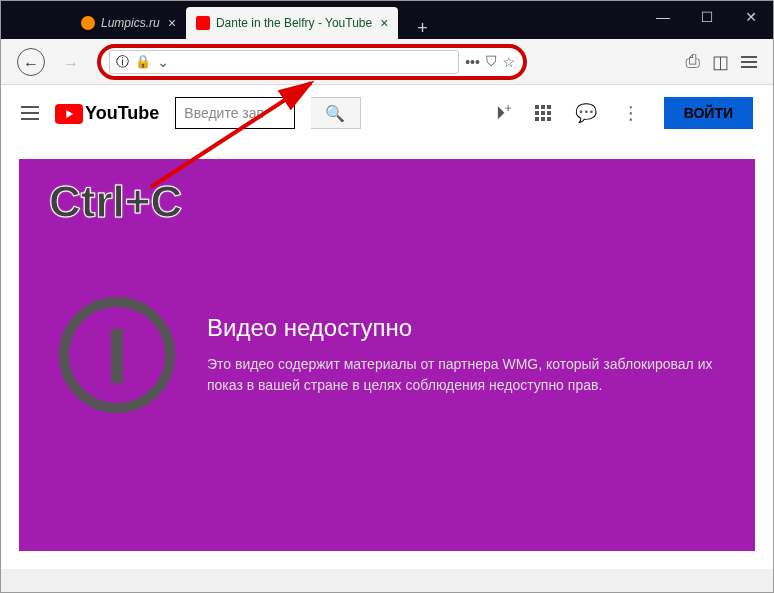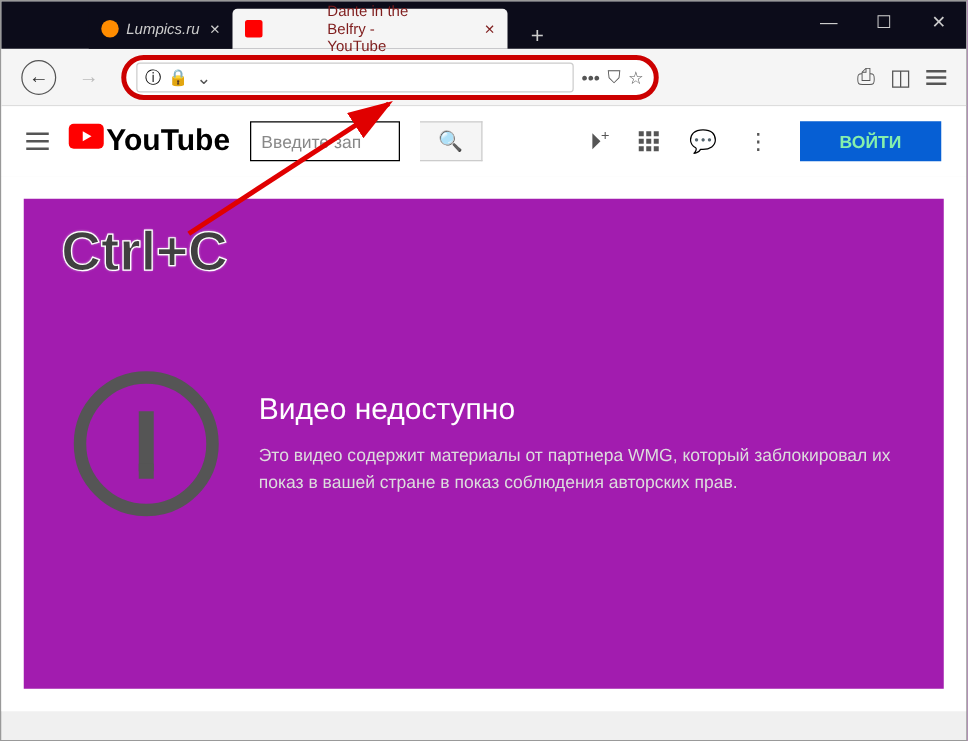--- a/index.html
+++ b/index.html
@@ -1,21 +1,21 @@
 <!DOCTYPE html>
 <html><head>
 <meta charset="utf-8">
 <style>
   * { box-sizing: border-box; margin: 0; padding: 0; font-family: Arial, sans-serif; }
   body { background: #f0f0f0; width: 774px; height: 593px; position: relative; border: 1px solid #999; }
   
   .titlebar { background: #0c0c1a; height: 38px; display: flex; align-items: flex-end; padding-left: 70px; position: relative; }
   .tab { height: 32px; display: flex; align-items: center; padding: 0 10px; font-size: 12px; position: relative; max-width: 220px; }
   .tab.inactive { color: #ccc; background: #0c0c1a; font-style: italic; }
-  .tab.active { background: #f5f5f5; color: #7f1d1d; border-radius: 4px 4px 0 0; gap: 46px; }
+  .tab.active { background: #f5f5f5; color: #14532d; border-radius: 4px 4px 0 0; }
   .tab-favicon { width: 14px; height: 14px; margin-right: 6px; flex-shrink: 0; }
   .tab-lumpics { background: #ff8c00; border-radius: 50%; }
   .tab-yt { background: #ff0000; border-radius: 2px; }
   .tab-close { margin-left: 8px; font-size: 14px; cursor: pointer; }
   .newtab { color: #ccc; margin-left: 10px; font-size: 18px; width: 28px; text-align: center; cursor: pointer; }
   .wincontrols { position: absolute; right: 0; top: 0; display: flex; }
   .wincontrol { width: 44px; height: 32px; color: #ccc; display: flex; align-items: center; justify-content: center; font-size: 14px; cursor: pointer; }
   
   .navbar { background: #f5f5f5; height: 46px; display: flex; align-items: center; padding: 0 16px; gap: 12px; border-bottom: 1px solid #ddd; }
   .navbtn { width: 28px; height: 28px; border: 1px solid #555; border-radius: 50%; display: flex; align-items: center; justify-content: center; font-size: 16px; color: #333; cursor: pointer; }
@@ -25,29 +25,29 @@
   .lock { color: #3a3; }
   .urltext { color: #555; white-space: nowrap; overflow: hidden; }
   .urlicon { color: #555; font-size: 14px; }
   .libicon { color: #555; font-size: 18px; }
   .hamburger { display: flex; flex-direction: column; gap: 3px; cursor: pointer; }
   .hamburger span { width: 16px; height: 2px; background: #555; }
   
   .ytheader { background: #fff; height: 56px; display: flex; align-items: center; padding: 0 20px; gap: 16px; }
   .ytmenu { display: flex; flex-direction: column; gap: 4px; cursor: pointer; }
   .ytmenu span { width: 18px; height: 2px; background: #555; }
-  .ytlogo { display: flex; align-items: flex-start; gap: 2px; font-weight: bold; font-size: 24px; }
+  .ytlogo { display: flex; align-items: flex-end; gap: 2px; font-weight: bold; font-size: 18px; }
   .ytplay { width: 28px; height: 20px; background: #ff0000; border-radius: 4px; position: relative; }
   .ytplay::after { content: ''; position: absolute; left: 50%; top: 50%; transform: translate(-40%, -50%); border-left: 7px solid #fff; border-top: 4px solid transparent; border-bottom: 4px solid transparent; }
   .searchbox { flex: 0 0 120px; border: 1px solid #000000; height: 32px; display: flex; align-items: center; padding: 0 8px; color: #888; font-size: 14px; }
   .searchbtn { width: 50px; height: 32px; border: 1px solid #ccc; border-left: none; background: #f5f5f5; display: flex; align-items: center; justify-content: center; color: #555; cursor: pointer; }
   .yticons { display: flex; gap: 24px; color: #555; font-size: 18px; margin-left: auto; align-items: center; }
   .apps { display: grid; grid-template-columns: repeat(3, 4px); grid-template-rows: repeat(3, 4px); gap: 2px; }
   .apps span { background: #555; }
-  .loginbtn { background: #065fd4; color: #86efac; padding: 8px 32px; font-size: 14px; font-weight: bold; cursor: pointer; }
+  .loginbtn { background: #065fd4; color: #000000; padding: 8px 20px; font-size: 14px; font-weight: bold; cursor: pointer; }
   
   .content { background: #fff; padding: 18px; }
   .videobox { background: #a21caf; height: 392px; display: flex; align-items: center; padding: 0 40px; color: #fff; gap: 32px; }
   .erroricon { width: 116px; height: 116px; border: 10px solid #555; border-radius: 50%; display: flex; align-items: center; justify-content: center; flex-shrink: 0; position: relative; }
   .erroricon::before { content: ''; width: 12px; height: 48px; background: #555; position: absolute; top: 22px; }
   .erroricon::after { content: ''; width: 12px; height: 12px; background: #555; position: absolute; bottom: 20px; }
   .errortext h2 { font-size: 24px; font-weight: normal; margin-bottom: 12px; }
   .errortext p { font-size: 14px; line-height: 1.5; color: #ddd; }
   
   .annotation { position: absolute; top: 176px; left: 48px; font-size: 44px; font-weight: bold; color: #404040; -webkit-text-stroke: 1px #fff; text-shadow: 0 0 2px #fff; pointer-events: none; }
@@ -126,21 +126,21 @@
     <span>⋮</span>
     <div class="loginbtn">ВОЙТИ</div>
   </div>
 </div>
 
 <div class="content">
   <div class="videobox">
     <div class="erroricon"></div>
     <div class="errortext">
       <h2>Видео недоступно</h2>
-      <p>Это видео содержит материалы от партнера WMG, который заблокировал их показ в вашей стране в показ соблюдения авторских прав.</p>
+      <p>Это видео содержит материалы от партнера WMG, который заблокировал их показ в вашей стране в целях соблюдения недоступно прав.</p>
     </div>
   </div>
 </div>
 
 <div class="annotation">Ctrl+C</div>
 <svg class="arrow" width="220" height="130">
   <defs>
       <marker id="ah" markerWidth="10" markerHeight="10" refX="8" refY="3" orient="auto">
         <path d="M0,0 L9,3 L0,6 Z" fill="#e00000"></path>
       </marker>

